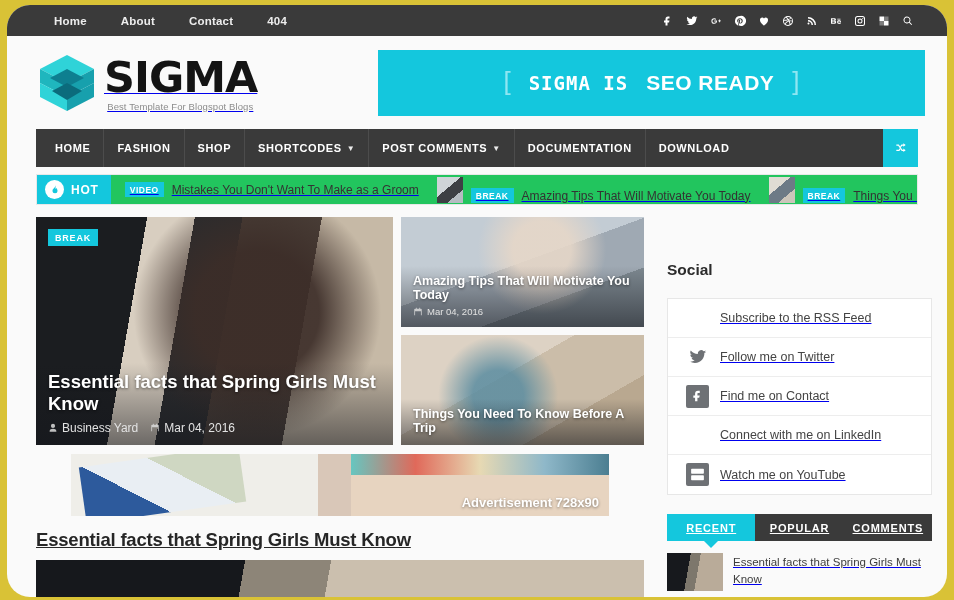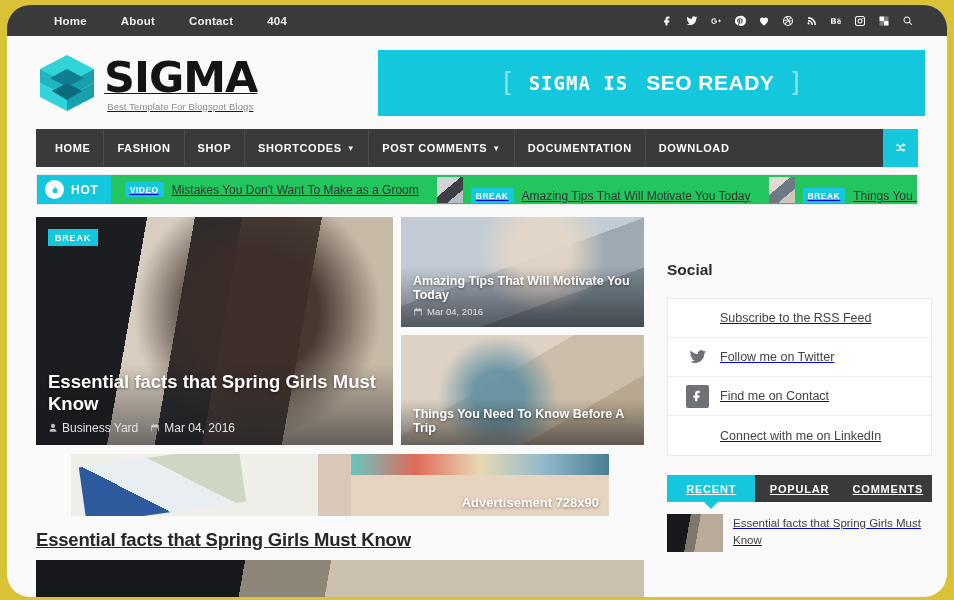--- a/index.html
+++ b/index.html
@@ -591,20 +591,29 @@
             <svg viewBox="0 0 24 24">
                 <path d="M15 3h-3a5 5 0 0 0-5 5v3H4v4h3v6h4v-6h3l1-4h-4V8a1 1 0 0 1 1-1h3z"></path>
               </svg>
           </span>
           <span class="slabel">Find me on Contact</span>
         </a>
         <a href="#" class="social-row">
           <span class="sico blank"></span>
           <span class="slabel">Connect with me on LinkedIn</span>
         </a>
+        <a href="#" class="social-row">
+          <span class="sico sq">
+            <svg viewBox="0 0 24 24" style="width:17px;height:17px">
+                <rect x="3" y="4" width="18" height="7" rx="1" fill="#fff"></rect>
+                <rect x="3" y="13" width="18" height="7" rx="1" fill="#fff"></rect>
+              </svg>
+          </span>
+          <span class="slabel">Watch me on YouTube</span>
+        </a>
       </div>
 
       <div class="tabs">
         <a href="#" class="tab active">RECENT</a>
         <a href="#" class="tab">POPULAR</a>
         <a href="#" class="tab">COMMENTS</a>
       </div>
 
       <a href="#" class="tab-item">
         <span class="tthumb">

